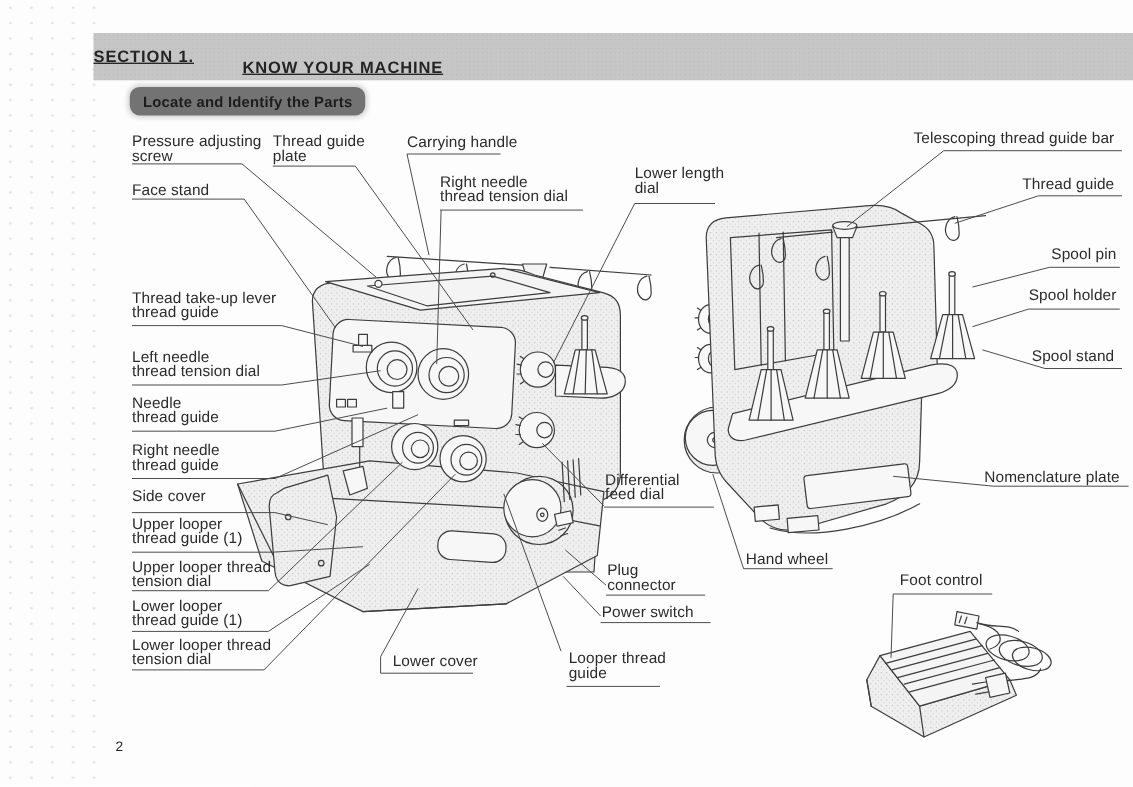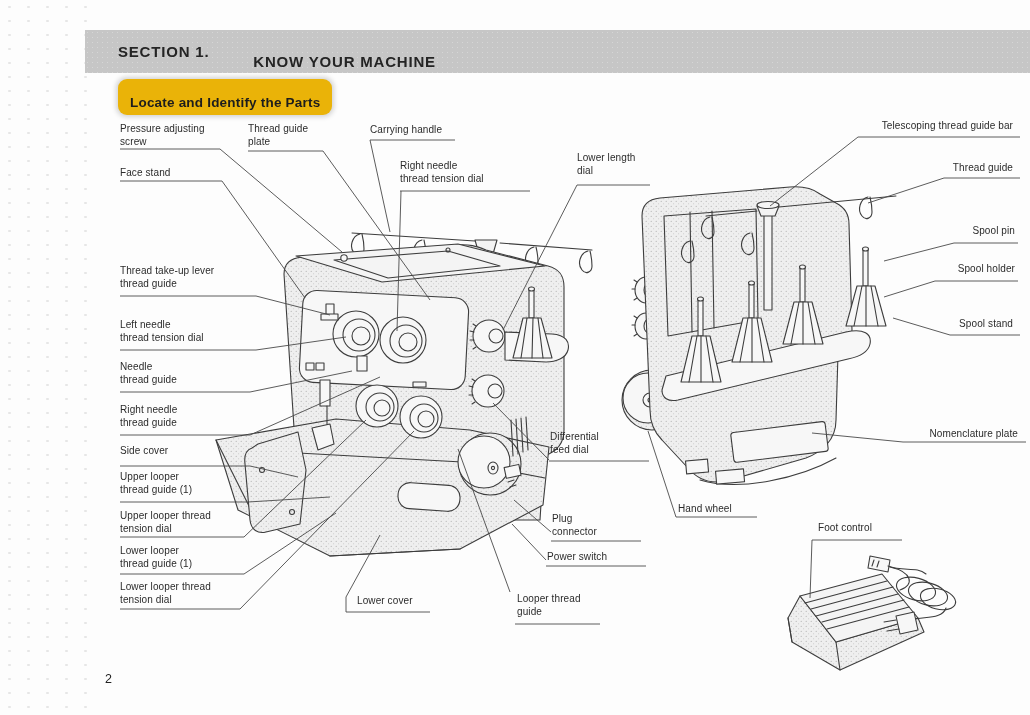--- a/index.html
+++ b/index.html
@@ -3,27 +3,27 @@
 <meta charset="utf-8">
 <style>
   html,body{margin:0;padding:0;background:#ffffff;}
   .page{position:relative;width:1030px;height:715px;background:#fdfdfd;overflow:hidden;
         font-family:"Liberation Sans",sans-serif;}
   .speckle{position:absolute;left:0;top:0;bottom:0;width:88px;
         background-image:radial-gradient(circle,#c9c9c9 1px,transparent 1.5px);
         background-size:19px 14px;opacity:.45;pointer-events:none;}
   .band{position:absolute;left:85px;right:0;top:30px;height:43px;background:#c6c6c6;
         background-image:radial-gradient(#b7b7b7 12%,transparent 13%),radial-gradient(#d6d6d6 10%,transparent 11%);
-        background-size:4px 4px,5px 5px;display:flex;align-items:center;padding-left:33px;box-sizing:border-box;}
+        background-size:4px 4px,5px 5px;display:flex;align-items:center;box-sizing:border-box;text-decoration:underline;}
   .band span{font-size:15px;font-weight:600;letter-spacing:.8px;color:#242424;}
   .band .ttl{margin-left:44px;margin-top:19px;}
-  .sub{position:absolute;left:118px;top:79px;background:#eab308;border-radius:9px;
-       padding:16px 12px 5px;font-size:13.5px;font-weight:bold;color:#1d1d1d;
+  .sub{position:absolute;left:118px;top:79px;background:#737373;border-radius:9px;
+       padding:6px 12px 5px;font-size:13.5px;font-weight:bold;color:#1d1d1d;
        box-shadow:0 0 5px 2px #d2d2d2;letter-spacing:.2px;}
-  .lbl{position:absolute;font-size:10px;line-height:13px;color:#2b2b2b;
+  .lbl{position:absolute;font-size:14px;line-height:13px;color:#2b2b2b;
        white-space:pre-line;letter-spacing:.1px;}
   .lbl.r{text-align:center;}
   .pgnum{position:absolute;left:105px;top:672px;font-size:12.5px;color:#222;}
   svg.art{position:absolute;left:0;top:0;}
   .ln{stroke:#4a4a4a;stroke-width:.9;fill:none;}
   .dw{stroke:#3d3d3d;stroke-width:1.1;fill:none;stroke-linejoin:round;stroke-linecap:round;}
   .fillA{fill:url(#stip);}
   .fillB{fill:#f4f4f4;}
   .fillC{fill:#f7f7f7;}
 </style>

